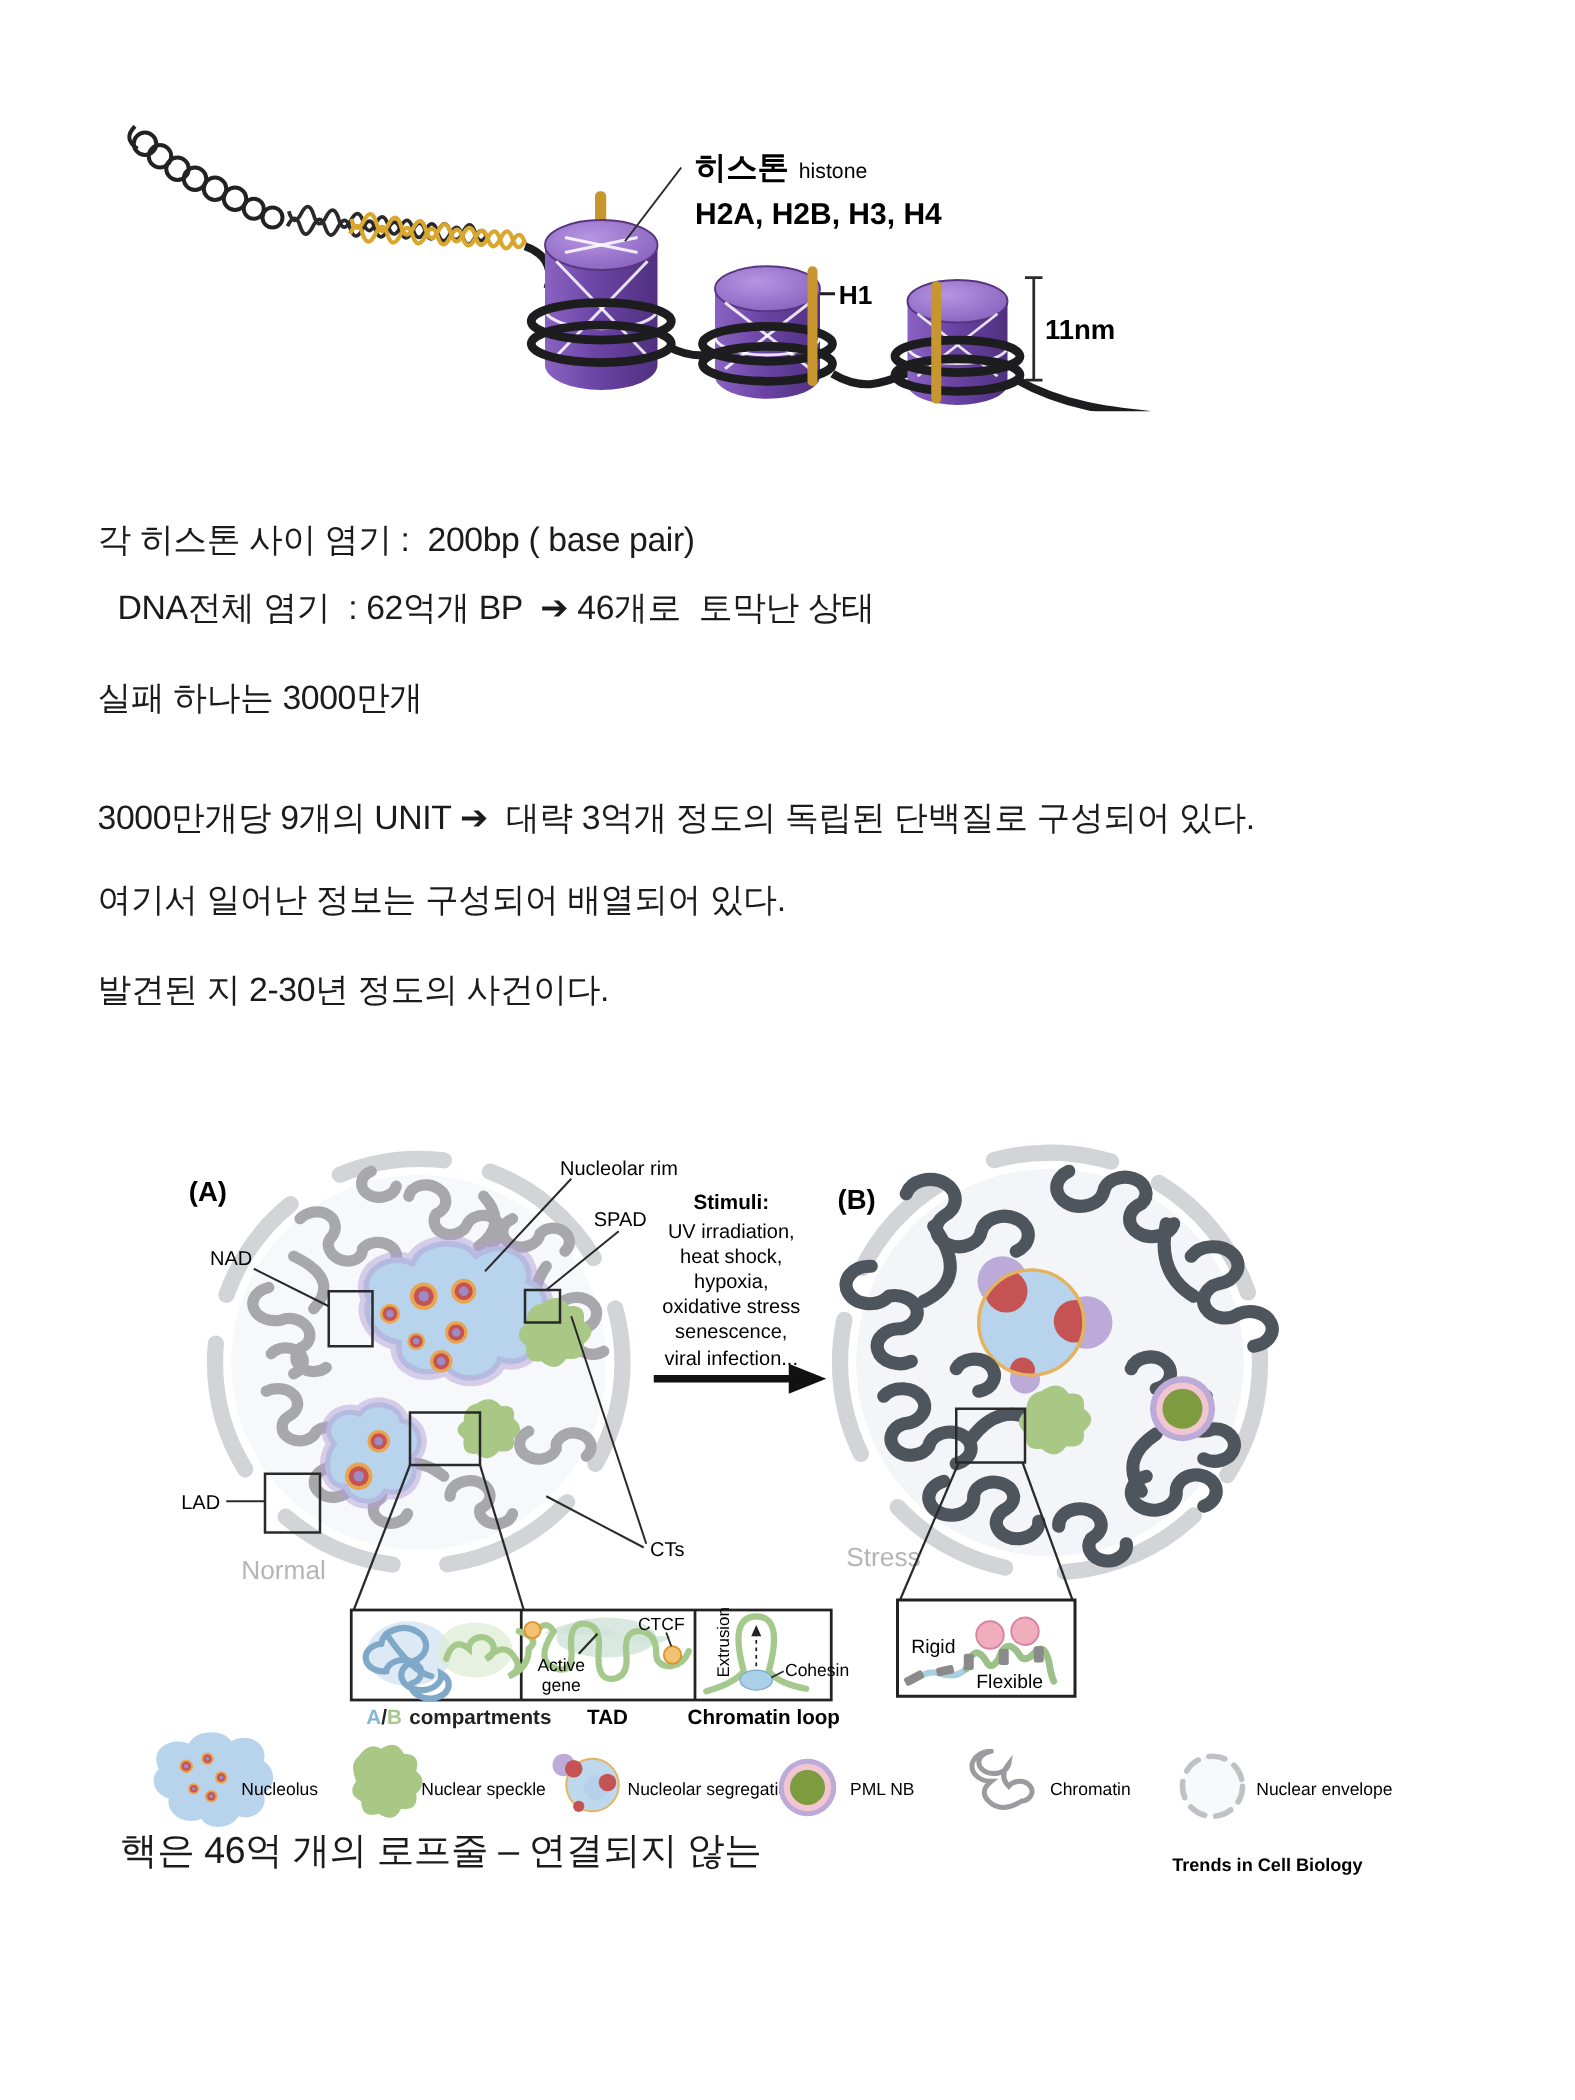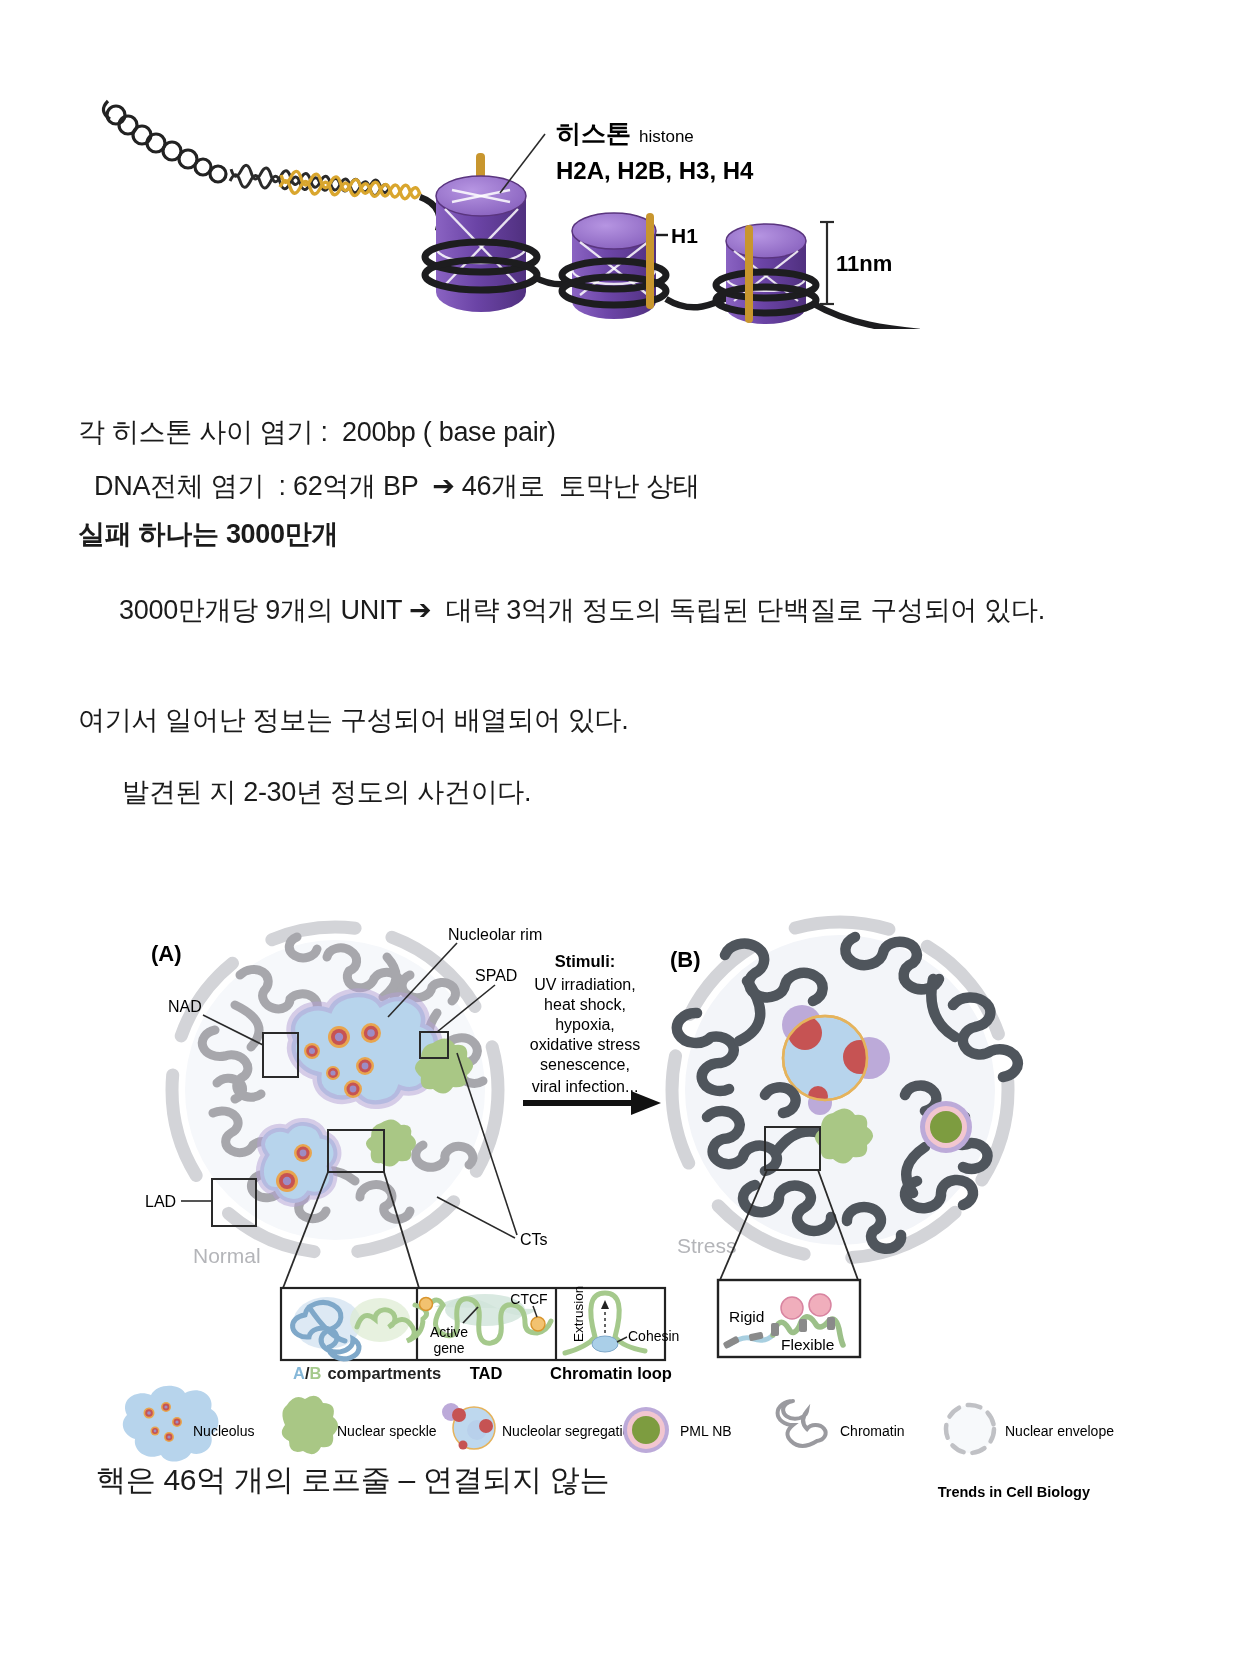--- a/index.html
+++ b/index.html
@@ -124,24 +124,24 @@
     <path d="M737,133 L737,215"></path>
         <path d="M730,133 L744,133"></path>
         <path d="M730,215 L744,215"></path>
   </g>
   <text x="746" y="182" font-size="22" font-weight="bold">11nm</text>
 </svg>
 </div>
 
 <div class="note-line" style="top:414px;">각 히스톤 사이 염기 :  200bp ( base pair)</div>
 <div class="note-line" style="top:468px;margin-left:16px;">DNA전체 염기  : 62억개 BP  ➔ 46개로  토막난 상태</div>
-<div class="note-line" style="top:516px;font-weight:bold;">실패 하나는 3000만개</div>
-<div class="note-line" style="top:592px;margin-left:41px;">3000만개당 9개의 UNIT ➔  대략 3억개 정도의 독립된 단백질로 구성되어 있다.</div>
+<div class="note-line" style="top:540px;">실패 하나는 3000만개</div>
+<div class="note-line" style="top:636px;">3000만개당 9개의 UNIT ➔  대략 3억개 정도의 독립된 단백질로 구성되어 있다.</div>
 <div class="note-line" style="top:702px;">여기서 일어난 정보는 구성되어 배열되어 있다.</div>
-<div class="note-line" style="top:774px;margin-left:44px;">발견된 지 2-30년 정도의 사건이다.</div>
+<div class="note-line" style="top:774px;">발견된 지 2-30년 정도의 사건이다.</div>
 
 <div class="fig" style="left:65px;top:845px;width:1060px;height:660px;">
 <svg width="1060" height="660" viewBox="0 0 1060 660">
 
   <g>
     <circle cx="270" cy="245" r="150" fill="#f6f8fb"></circle>
     <circle cx="270" cy="245" r="163" fill="none" stroke="#d3d4d8" stroke-width="13" stroke-linecap="round" stroke-dasharray="85 38 110 44 95 50 105 40 90 46"></circle>
 
     <g fill="none" stroke="#a7a7ac" stroke-width="9" stroke-linecap="round" stroke-linejoin="round">
       <path d="M175,130 a16,13 -15 1 1 24,16 a14,11 20 1 0 26,8 a15,12 0 1 1 22,16"></path>

